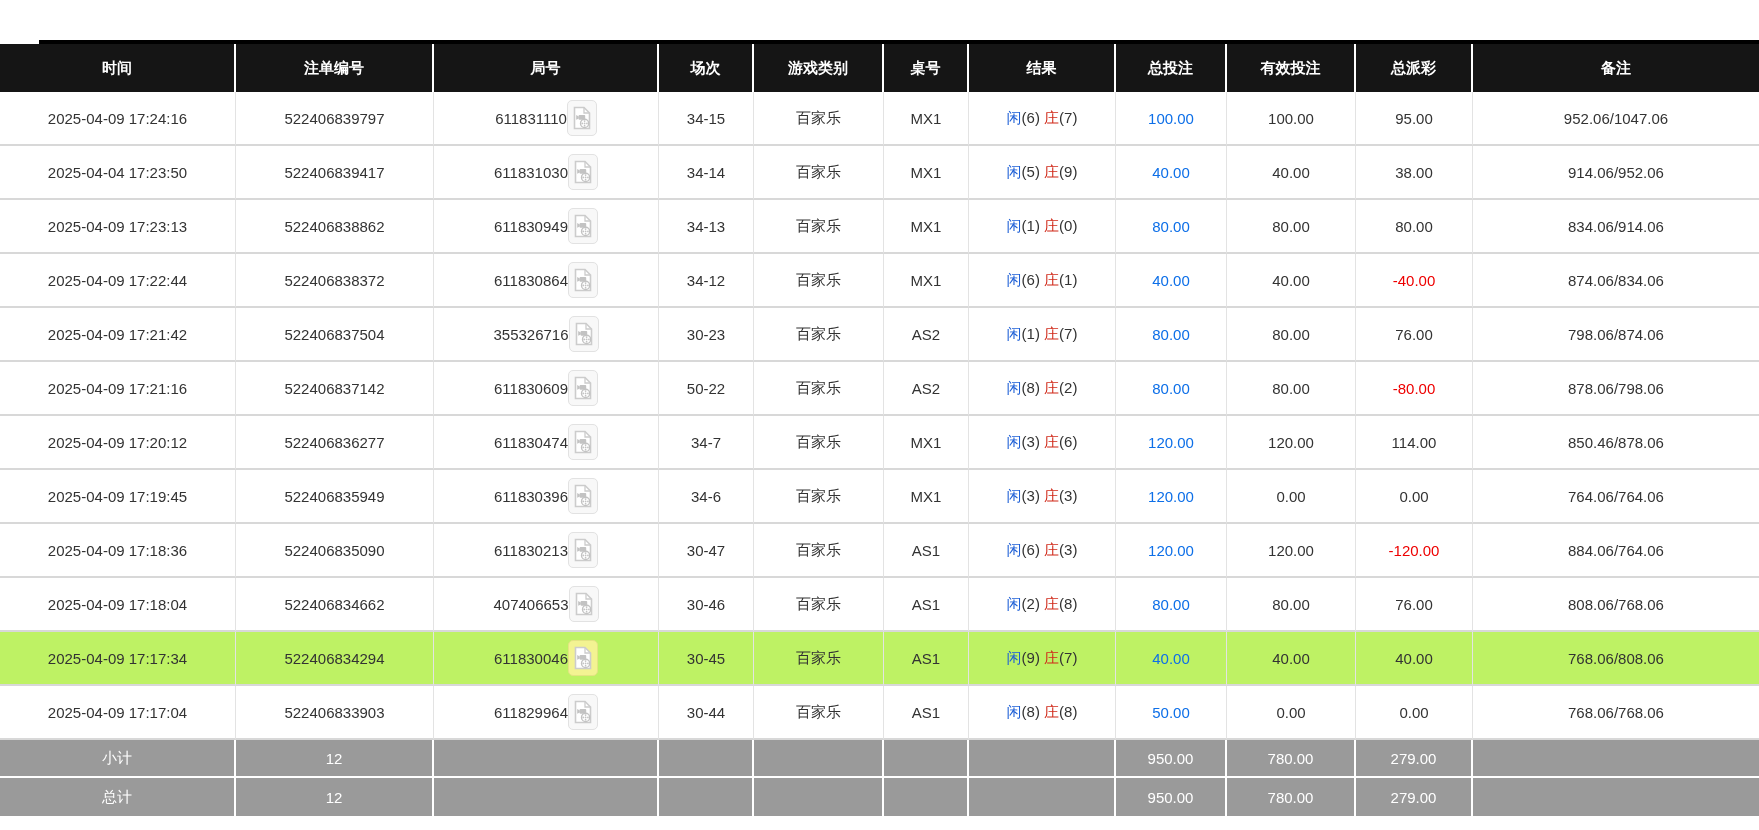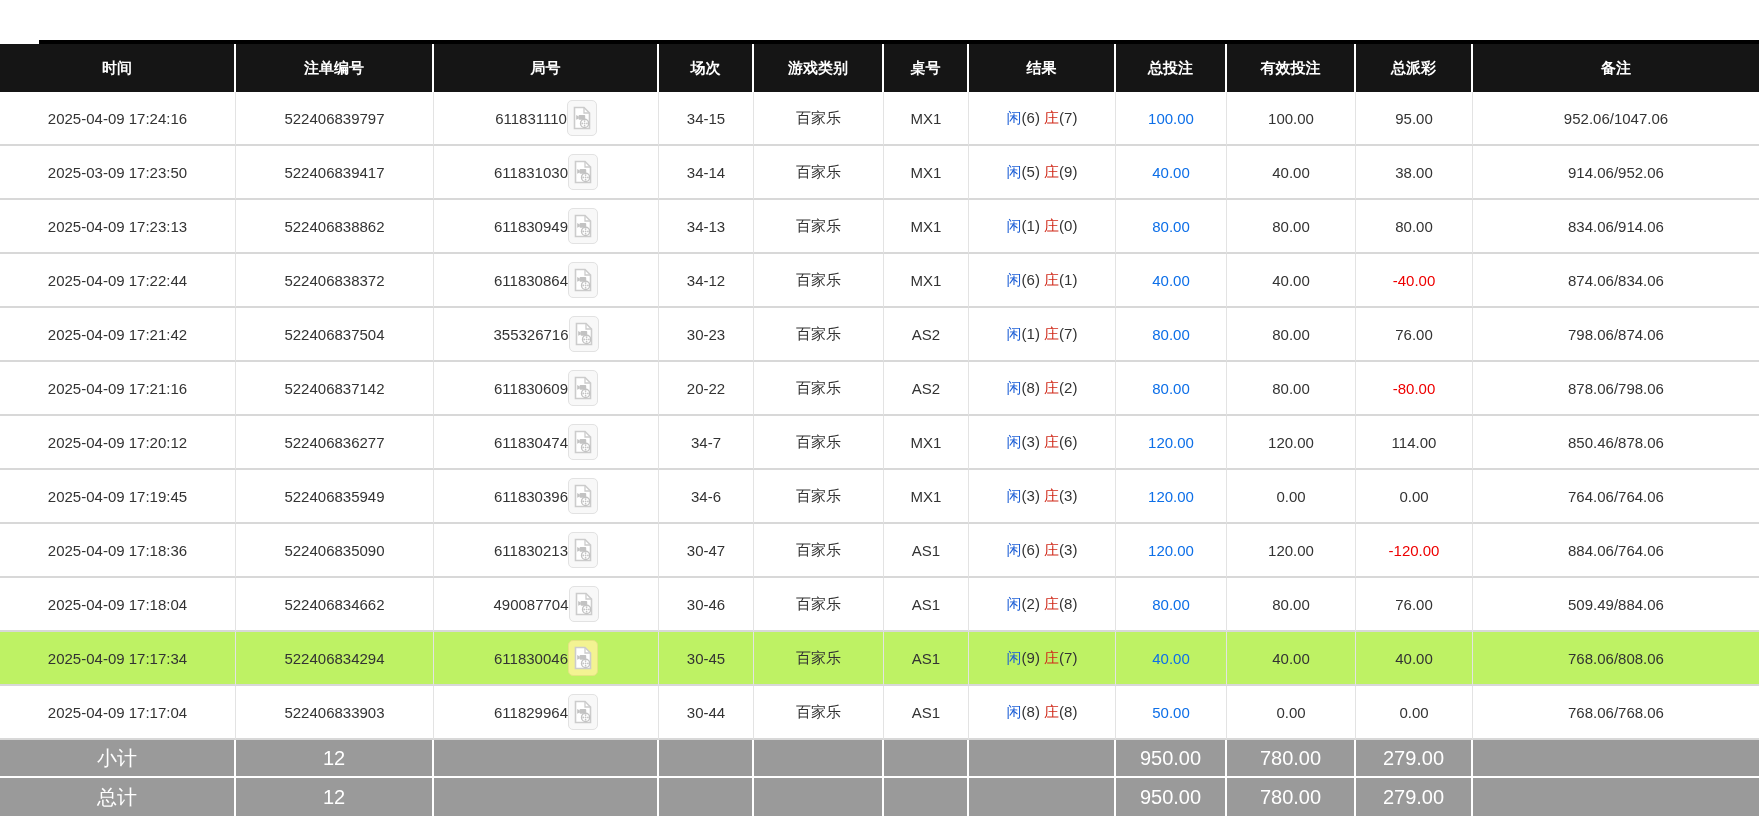--- a/index.html
+++ b/index.html
@@ -44,21 +44,21 @@
     font-size: 15px; color: #333333; background: #ffffff;
     border-bottom: 2px solid #d8d8d8;
     border-right: 1px solid #e3e3e3;
     padding: 0 4px; overflow: hidden; white-space: nowrap;
   }
   tbody td:last-child { border-right: none; }
   tbody tr.hl td { background: #bef264; }
 
   tfoot td {
     background: #9a9a9a; color: #ffffff;
-    height: 38px; font-size: 20px; text-align: center; vertical-align: middle;
+    height: 38px; font-size: 15px; text-align: center; vertical-align: middle;
     border-right: 2px solid #ffffff; padding: 0;
   }
   tfoot td:last-child { border-right: none; }
   tfoot tr:first-child td { border-bottom: 2px solid #ffffff; }
 
   .amt-link { color: #0d6fe8; }
   td.neg { color: #ee0000; }
   .res-player { color: #1d5fd6; }
   .res-banker { color: #d02a1a; }
 
@@ -132,21 +132,21 @@
         <td>34-15</td>
         <td>百家乐</td>
         <td>MX1</td>
         <td><span class="res-player">闲</span>(<span>6</span>) <span class="res-banker">庄</span>(<span>7</span>)</td>
         <td><span class="amt-link">100.00</span></td>
         <td>100.00</td>
         <td>95.00</td>
         <td>952.06/1047.06</td>
       </tr>
       <tr>
-        <td>2025-03-09 17:23:50</td>
+        <td>2025-04-04 17:23:50</td>
         <td>522406839417</td>
         <td><span class="round-wrap">
             <span>611831030</span>
             <button class="video-btn">
   <svg class="vicon" width="20" height="24" viewBox="0 0 20 24" xmlns="http://www.w3.org/2000/svg">
     <path d="M2.5 1.5 H12 L17.5 7 V22.5 H2.5 Z" fill="#ffffff" stroke="#cccccc" stroke-width="1.6"></path>
     <path d="M12 1.5 V7 H17.5" fill="none" stroke="#cccccc" stroke-width="1.3"></path>
     <path d="M6.8 10.4 L4.2 9 V13.8 L6.8 12.4 Z" fill="#c3c3c3"></path>
     <rect x="6.6" y="9" width="6.6" height="4.8" rx="0.8" fill="#c3c3c3"></rect>
     <circle cx="12.6" cy="17.4" r="4.1" fill="#ffffff" stroke="#c3c3c3" stroke-width="1.4"></circle>
@@ -267,21 +267,21 @@
     <rect x="6.6" y="9" width="6.6" height="4.8" rx="0.8" fill="#c3c3c3"></rect>
     <circle cx="12.6" cy="17.4" r="4.1" fill="#ffffff" stroke="#c3c3c3" stroke-width="1.4"></circle>
     <circle cx="12.6" cy="17.4" r="0.9" fill="#c3c3c3"></circle>
     <circle cx="12.6" cy="15.1" r="0.85" fill="#c3c3c3"></circle>
     <circle cx="10.3" cy="17.4" r="0.85" fill="#c3c3c3"></circle>
     <circle cx="14.9" cy="17.4" r="0.85" fill="#c3c3c3"></circle>
     <circle cx="12.6" cy="19.7" r="0.85" fill="#c3c3c3"></circle>
   </svg>
 </button>
           </span></td>
-        <td>20-22</td>
+        <td>50-22</td>
         <td>百家乐</td>
         <td>AS2</td>
         <td><span class="res-player">闲</span>(<span>8</span>) <span class="res-banker">庄</span>(<span>2</span>)</td>
         <td><span class="amt-link">80.00</span></td>
         <td>80.00</td>
         <td class="neg">-80.00</td>
         <td>878.06/798.06</td>
       </tr>
       <tr>
         <td>2025-04-09 17:20:12</td>
@@ -367,21 +367,21 @@
         <td><span class="res-player">闲</span>(<span>6</span>) <span class="res-banker">庄</span>(<span>3</span>)</td>
         <td><span class="amt-link">120.00</span></td>
         <td>120.00</td>
         <td class="neg">-120.00</td>
         <td>884.06/764.06</td>
       </tr>
       <tr>
         <td>2025-04-09 17:18:04</td>
         <td>522406834662</td>
         <td><span class="round-wrap">
-            <span>490087704</span>
+            <span>407406653</span>
             <button class="video-btn">
   <svg class="vicon" width="20" height="24" viewBox="0 0 20 24" xmlns="http://www.w3.org/2000/svg">
     <path d="M2.5 1.5 H12 L17.5 7 V22.5 H2.5 Z" fill="#ffffff" stroke="#cccccc" stroke-width="1.6"></path>
     <path d="M12 1.5 V7 H17.5" fill="none" stroke="#cccccc" stroke-width="1.3"></path>
     <path d="M6.8 10.4 L4.2 9 V13.8 L6.8 12.4 Z" fill="#c3c3c3"></path>
     <rect x="6.6" y="9" width="6.6" height="4.8" rx="0.8" fill="#c3c3c3"></rect>
     <circle cx="12.6" cy="17.4" r="4.1" fill="#ffffff" stroke="#c3c3c3" stroke-width="1.4"></circle>
     <circle cx="12.6" cy="17.4" r="0.9" fill="#c3c3c3"></circle>
     <circle cx="12.6" cy="15.1" r="0.85" fill="#c3c3c3"></circle>
     <circle cx="10.3" cy="17.4" r="0.85" fill="#c3c3c3"></circle>
@@ -390,21 +390,21 @@
   </svg>
 </button>
           </span></td>
         <td>30-46</td>
         <td>百家乐</td>
         <td>AS1</td>
         <td><span class="res-player">闲</span>(<span>2</span>) <span class="res-banker">庄</span>(<span>8</span>)</td>
         <td><span class="amt-link">80.00</span></td>
         <td>80.00</td>
         <td>76.00</td>
-        <td>509.49/884.06</td>
+        <td>808.06/768.06</td>
       </tr>
       <tr class="hl">
         <td>2025-04-09 17:17:34</td>
         <td>522406834294</td>
         <td><span class="round-wrap">
             <span>611830046</span>
             <button class="video-btn">
   <svg class="vicon" width="20" height="24" viewBox="0 0 20 24" xmlns="http://www.w3.org/2000/svg">
     <path d="M2.5 1.5 H12 L17.5 7 V22.5 H2.5 Z" fill="#ffffff" stroke="#cccccc" stroke-width="1.6"></path>
     <path d="M12 1.5 V7 H17.5" fill="none" stroke="#cccccc" stroke-width="1.3"></path>

